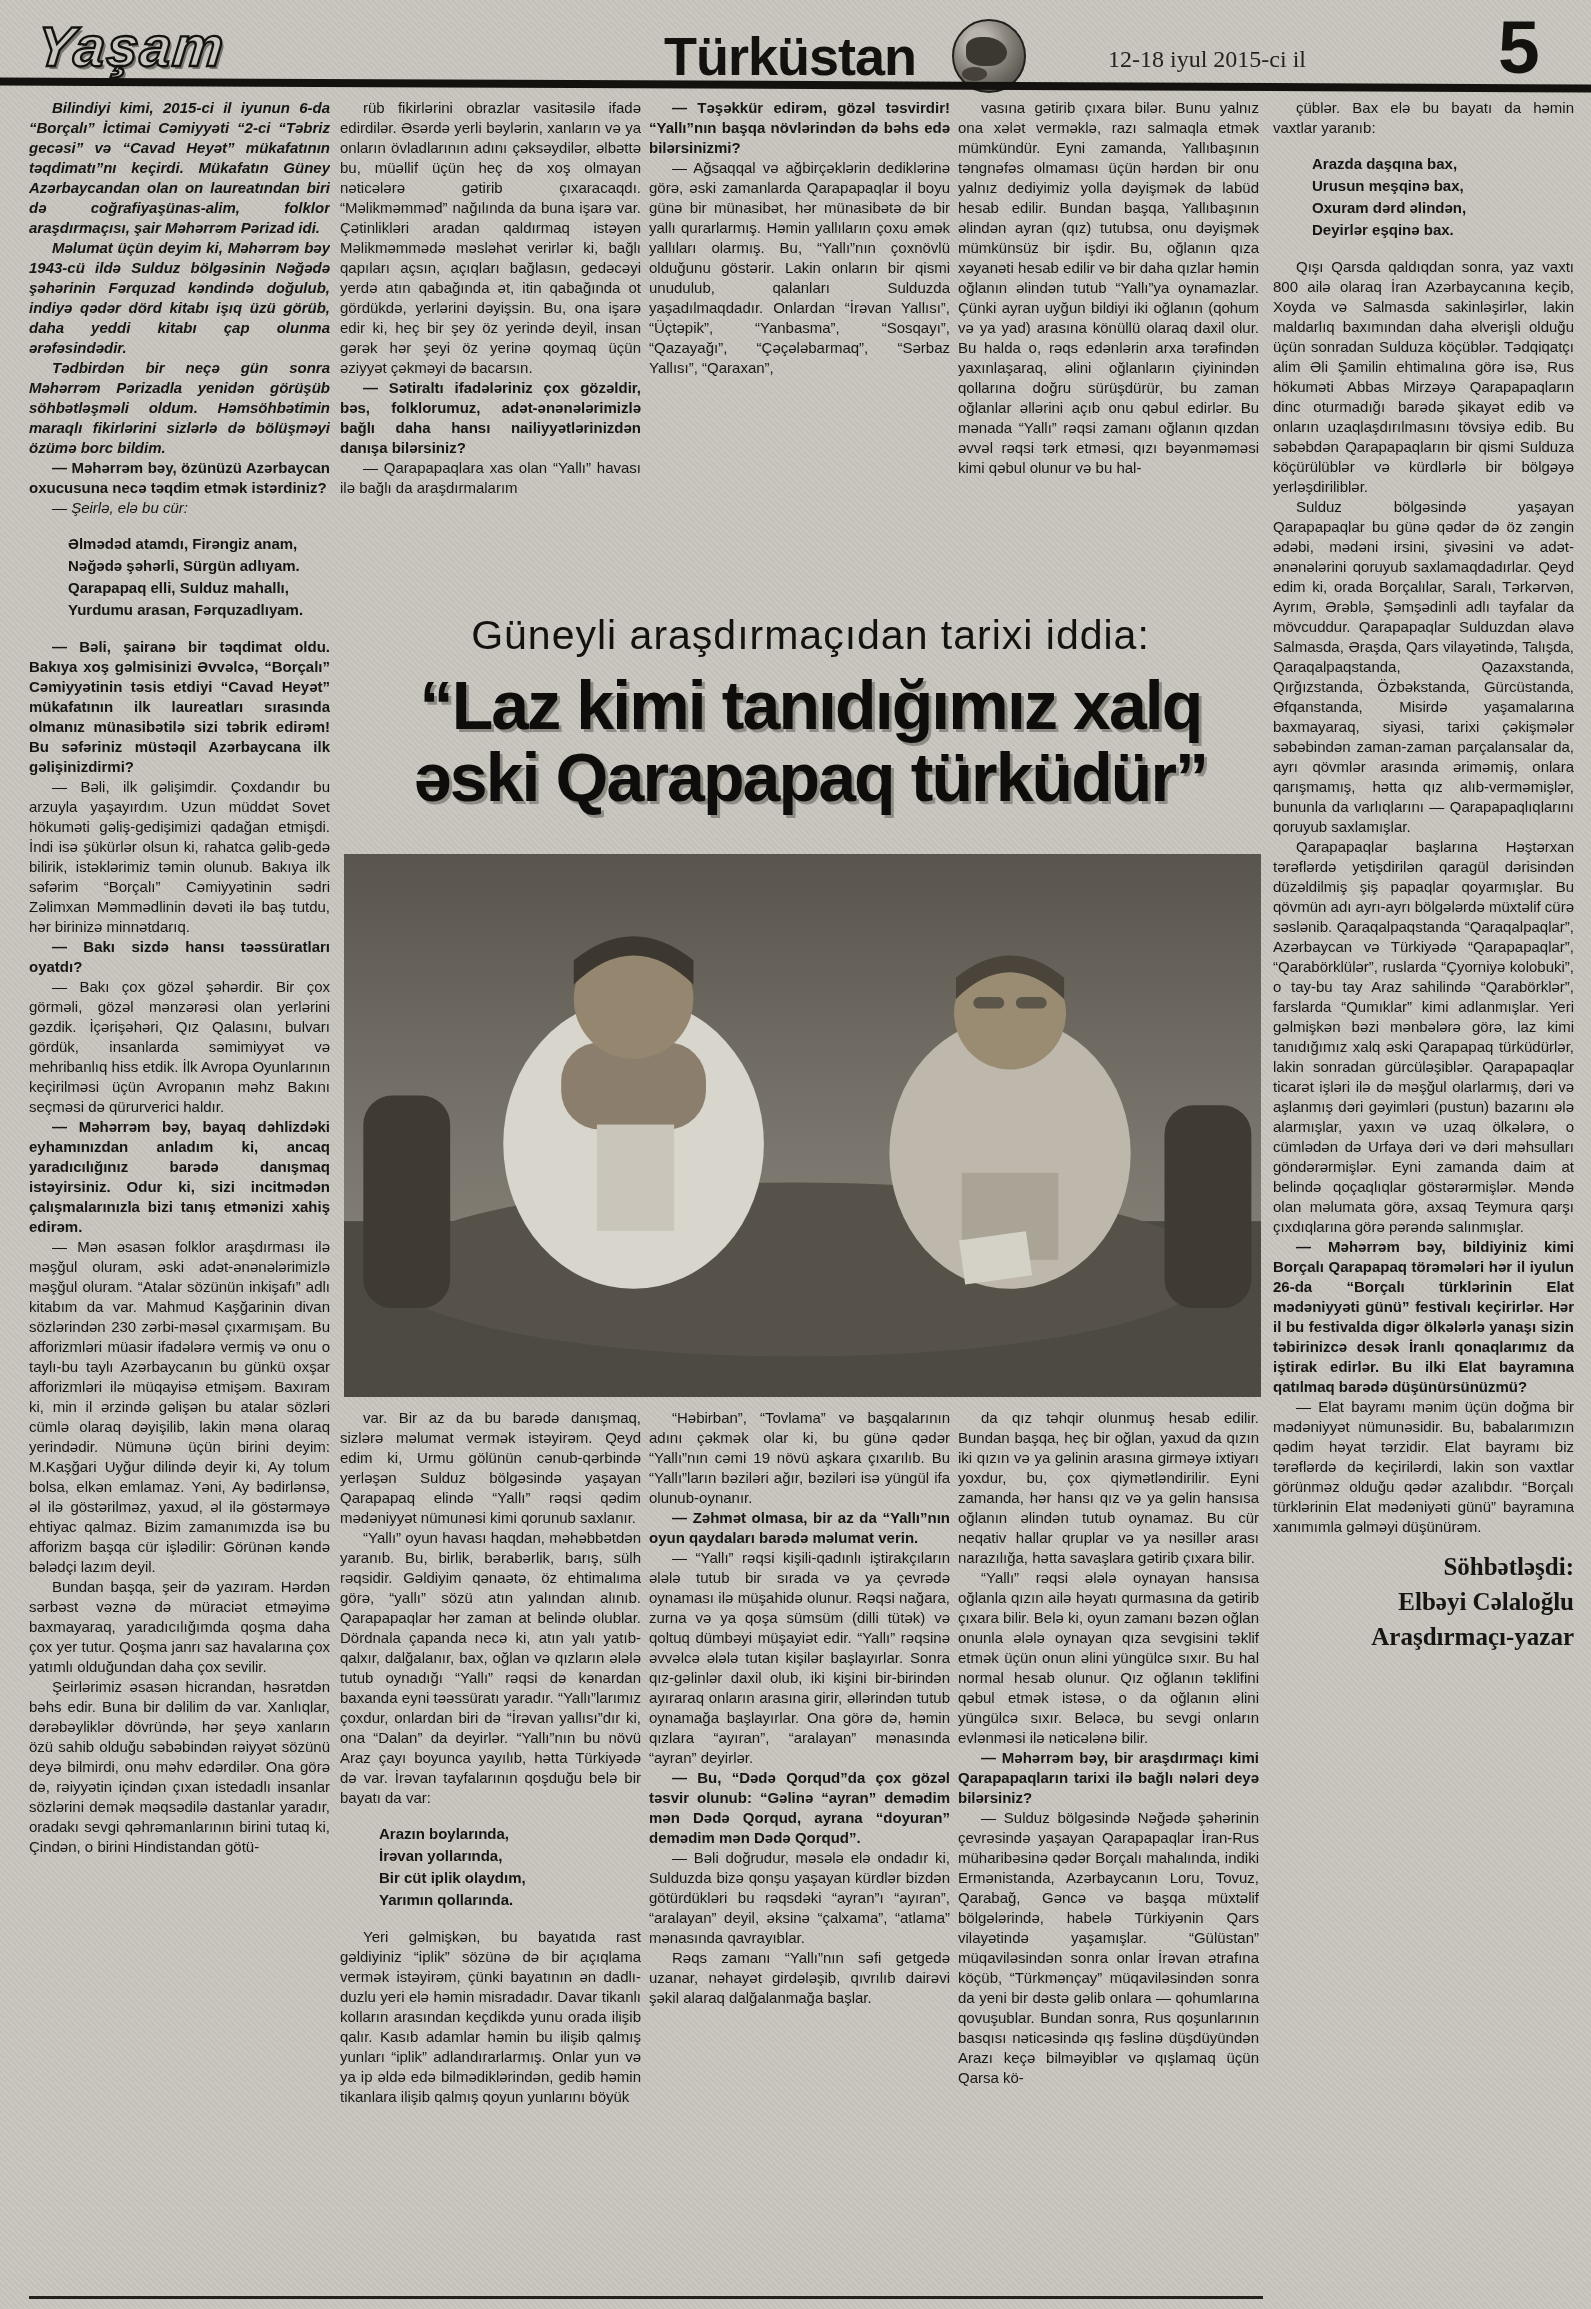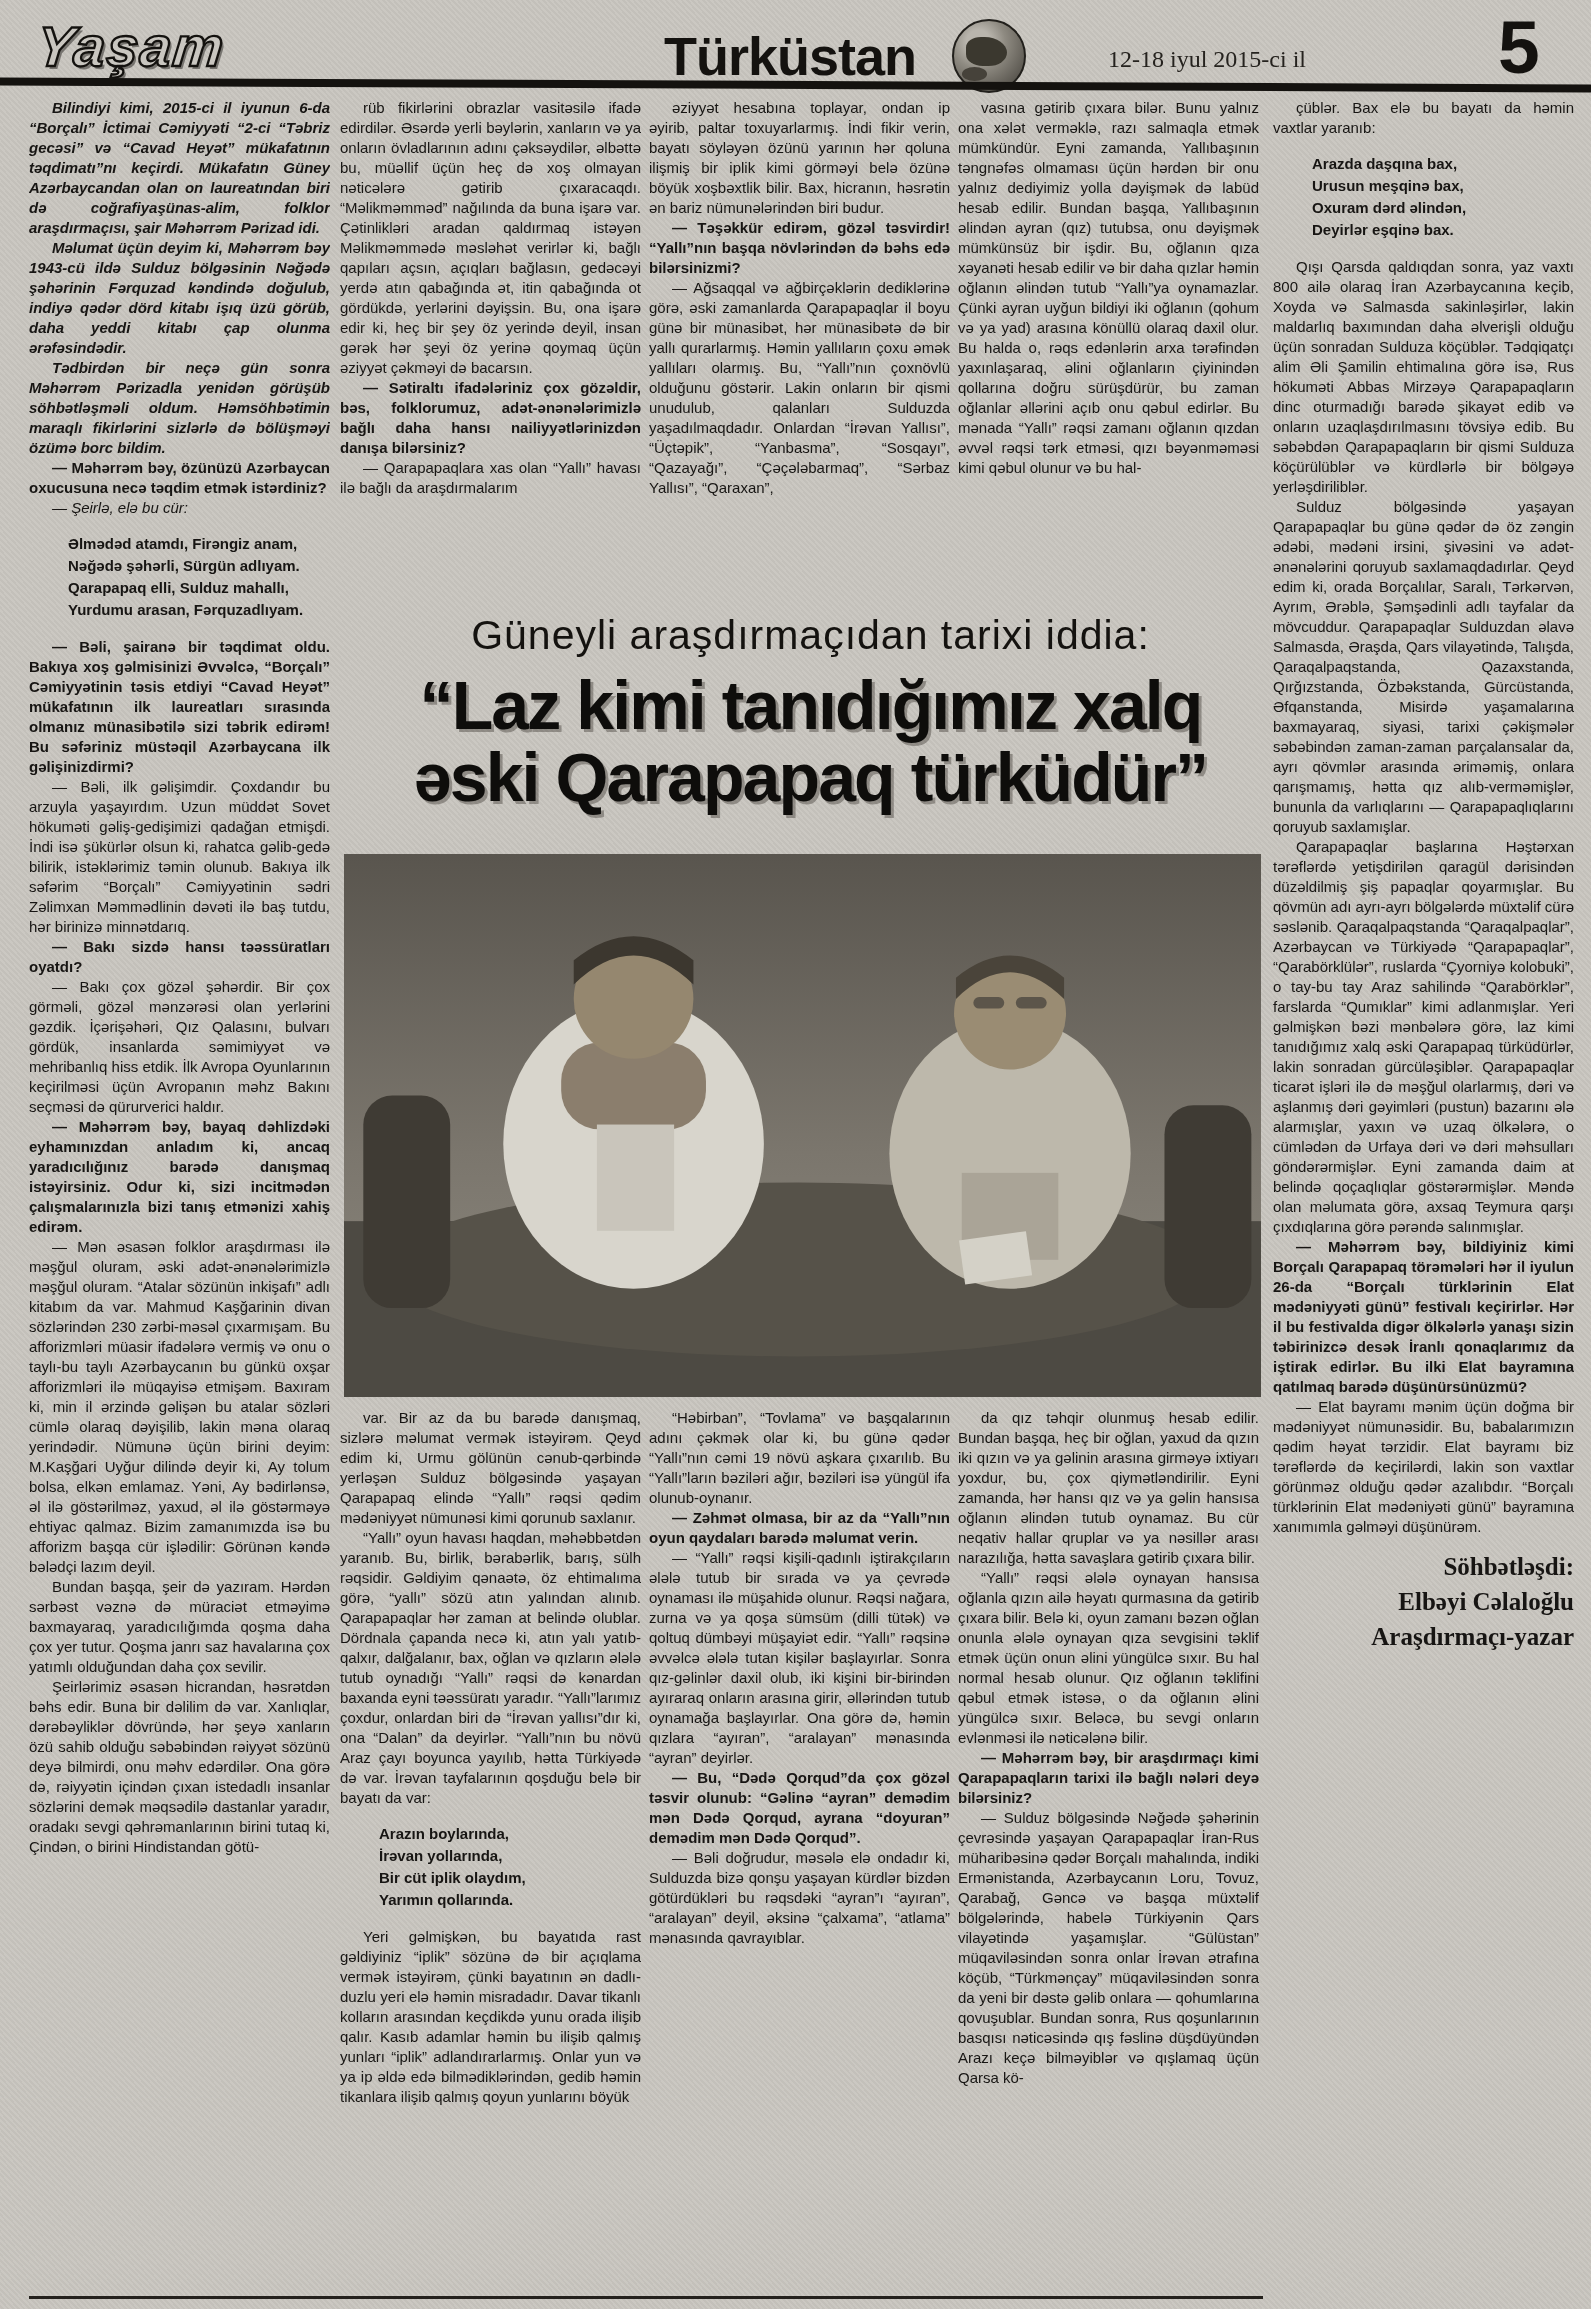--- a/index.html
+++ b/index.html
@@ -76,21 +76,20 @@
       <p class="para p-n">— Mən əsasən folklor araşdırması ilə məşğul oluram, əski adət-ənənələrimizlə məşğul oluram. “Atalar sözünün inkişafı” adlı kitabım da var. Mahmud Kaşğarinin divan sözlərindən 230 zərbi-məsəl çıxarmışam. Bu afforizmləri müasir ifadələrə vermiş və onu o taylı-bu taylı Azərbaycanın bu günkü oxşar afforizmləri ilə müqayisə etmişəm. Baxıram ki, min il ərzində gəlişən bu atalar sözləri cümlə olaraq dəyişilib, lakin məna olaraq yerindədir. Nümunə üçün birini deyim: M.Kaşğari Uyğur dilində deyir ki, Ay tolum bolsa, elkən emlamaz. Yəni, Ay bədirlənsə, əl ilə göstərilməz, yaxud, əl ilə göstərməyə ehtiyac qalmaz. Bizim zamanımızda isə bu afforizm başqa cür işlədilir: Görünən kəndə bələdçi lazım deyil.</p>
       <p class="para p-n">Bundan başqa, şeir də yazıram. Hərdən sərbəst vəznə də müraciət etməyimə baxmayaraq, yaradıcılığımda qoşma daha çox yer tutur. Qoşma janrı saz havalarına çox yatımlı olduğundan daha çox sevilir.</p>
       <p class="para p-n">Şeirlərimiz əsasən hicrandan, həsrətdən bəhs edir. Buna bir dəlilim də var. Xanlıqlar, dərəbəyliklər dövründə, hər şeyə xanların özü sahib olduğu səbəbindən rəiyyət sözünü deyə bilmirdi, onu məhv edərdilər. Ona görə də, rəiyyətin içindən çıxan istedadlı insanlar sözlərini demək məqsədilə dastanlar yaradır, oradakı sevgi qəhrəmanlarının birini tutaq ki, Çindən, o birini Hindistandan götü-</p>
     </div>
   <div class="col" id="col2top">
       <p class="para p-n">rüb fikirlərini obrazlar vasitəsilə ifadə edirdilər. Əsərdə yerli bəylərin, xanların və ya onların övladlarının adını çəksəydilər, əlbəttə bu, müəllif üçün heç də xoş olmayan nəticələrə gətirib çıxaracaqdı. “Məlikməmməd” nağılında da buna işarə var. Çətinlikləri aradan qaldırmaq istəyən Məlikməmmədə məsləhət verirlər ki, bağlı qapıları açsın, açıqları bağlasın, gedəcəyi yerdə atın qabağında ət, itin qabağında ot gördükdə, yerlərini dəyişsin. Bu, ona işarə edir ki, heç bir şey öz yerində deyil, insan gərək hər şeyi öz yerinə qoymaq üçün əziyyət çəkməyi də bacarsın.</p>
       <p class="para p-q">— Sətiraltı ifadələriniz çox gözəldir, bəs, folklorumuz, adət-ənənələrimizlə bağlı daha hansı nailiyyətlərinizdən danışa bilərsiniz?</p>
       <p class="para p-n">— Qarapapaqlara xas olan “Yallı” havası ilə bağlı da araşdırmalarım</p>
     </div>
   <div class="col" id="col3top">
-      <p class="para p-n">əziyyət hesabına toplayar, ondan ip əyirib, paltar toxuyarlarmış. İndi fikir verin, bayatı söyləyən özünü yarının hər qoluna ilişmiş bir iplik kimi görməyi belə özünə böyük xoşbəxtlik bilir. Bax, hicranın, həsrətin ən bariz nümunələrindən biri budur.</p>
       <p class="para p-q">— Təşəkkür edirəm, gözəl təsvirdir! “Yallı”nın başqa növlərindən də bəhs edə bilərsinizmi?</p>
       <p class="para p-n">— Ağsaqqal və ağbirçəklərin dediklərinə görə, əski zamanlarda Qarapapaqlar il boyu günə bir münasibət, hər münasibətə də bir yallı qurarlarmış. Həmin yallıların çoxu əmək yallıları olarmış. Bu, “Yallı”nın çoxnövlü olduğunu göstərir. Lakin onların bir qismi unudulub, qalanları Sulduzda yaşadılmaqdadır. Onlardan “İrəvan Yallısı”, “Üçtəpik”, “Yanbasma”, “Sosqayı”, “Qazayağı”, “Çəçələbarmaq”, “Sərbaz Yallısı”, “Qaraxan”,</p>
     </div>
   <div class="col" id="col4top">
       <p class="para p-n">vasına gətirib çıxara bilər. Bunu yalnız ona xələt verməklə, razı salmaqla etmək mümkündür. Eyni zamanda, Yallıbaşının təngnəfəs olmaması üçün hərdən bir onu yalnız dediyimiz yolla dəyişmək də labüd hesab edilir. Bundan başqa, Yallıbaşının əlindən ayran (qız) tutubsa, onu dəyişmək mümkünsüz bir işdir. Bu, oğlanın qıza xəyanəti hesab edilir və bir daha qızlar həmin oğlanın əlindən tutub “Yallı”ya oynamazlar. Çünki ayran uyğun bildiyi iki oğlanın (qohum və ya yad) arasına könüllü olaraq daxil olur. Bu halda o, rəqs edənlərin arxa tərəfindən yaxınlaşaraq, əlini oğlanların çiyinindən qollarına doğru sürüşdürür, bu zaman oğlanlar əllərini açıb onu qəbul edirlər. Bu mənada “Yallı” rəqsi zamanı oğlanın qızdan əvvəl rəqsi tərk etməsi, qızı bəyənməməsi kimi qəbul olunur və bu hal-</p>
     </div>
   <div class="col" id="col5">
       <p class="para p-n">çüblər. Bax elə bu bayatı da həmin vaxtlar yaranıb:</p>
       <p class="para p-v">Arazda daşqına bax,<br>Urusun meşqinə bax,<br>Oxuram dərd əlindən,<br>Deyirlər eşqinə bax.</p>
       <p class="para p-n">Qışı Qarsda qaldıqdan sonra, yaz vaxtı 800 ailə olaraq İran Azərbaycanına keçib, Xoyda və Salmasda sakinləşirlər, lakin maldarlıq baxımından daha əlverişli olduğu üçün sonradan Sulduza köçüblər. Tədqiqatçı alim Əli Şamilin ehtimalına görə isə, Rus hökuməti Abbas Mirzəyə Qarapapaqların dinc oturmadığı barədə şikayət edib və onların uzaqlaşdırılmasını tövsiyə edib. Bu səbəbdən Qarapapaqların bir qismi Sulduza köçürülüblər və kürdlərlə bir bölgəyə yerləşdiriliblər.</p>
@@ -145,20 +144,21 @@
       <p class="para p-n">“Yallı” oyun havası haqdan, məhəbbətdən yaranıb. Bu, birlik, bərabərlik, barış, sülh rəqsidir. Gəldiyim qənaətə, öz ehtimalıma görə, “yallı” sözü atın yalından alınıb. Qarapapaqlar hər zaman at belində olublar. Dördnala çapanda necə ki, atın yalı yatıb-qalxır, dalğalanır, bax, oğlan və qızların ələlə tutub oynadığı “Yallı” rəqsi də kənardan baxanda eyni təəssüratı yaradır. “Yallı”larımız çoxdur, onlardan biri də “İrəvan yallısı”dır ki, ona “Dalan” da deyirlər. “Yallı”nın bu növü Araz çayı boyunca yayılıb, hətta Türkiyədə də var. İrəvan tayfalarının qoşduğu belə bir bayatı da var:</p>
       <p class="para p-v">Arazın boylarında,<br>İrəvan yollarında,<br>Bir cüt iplik olaydım,<br>Yarımın qollarında.</p>
       <p class="para p-n">Yeri gəlmişkən, bu bayatıda rast gəldiyiniz “iplik” sözünə də bir açıqlama vermək istəyirəm, çünki bayatının ən dadlı-duzlu yeri elə həmin misradadır. Davar tikanlı kolların arasından keçdikdə yunu orada ilişib qalır. Kasıb adamlar həmin bu ilişib qalmış yunları “iplik” adlandırarlarmış. Onlar yun və ya ip əldə edə bilmədiklərindən, gedib həmin tikanlara ilişib qalmış qoyun yunlarını böyük</p>
     </div>
   <div class="col" id="col3bot">
       <p class="para p-n">“Həbirban”, “Tovlama” və başqalarının adını çəkmək olar ki, bu günə qədər “Yallı”nın cəmi 19 növü aşkara çıxarılıb. Bu “Yallı”ların bəziləri ağır, bəziləri isə yüngül ifa olunub-oynanır.</p>
       <p class="para p-q">— Zəhmət olmasa, bir az da “Yallı”nın oyun qaydaları barədə məlumat verin.</p>
       <p class="para p-n">— “Yallı” rəqsi kişili-qadınlı iştirakçıların ələlə tutub bir sırada və ya çevrədə oynaması ilə müşahidə olunur. Rəqsi nağara, zurna və ya qoşa sümsüm (dilli tütək) və qoltuq dümbəyi müşayiət edir. “Yallı” rəqsinə əvvəlcə ələlə tutan kişilər başlayırlar. Sonra qız-gəlinlər daxil olub, iki kişini bir-birindən ayıraraq onların arasına girir, əllərindən tutub oynamağa başlayırlar. Ona görə də, həmin qızlara “ayıran”, “aralayan” mənasında “ayran” deyirlər.</p>
       <p class="para p-q">— Bu, “Dədə Qorqud”da çox gözəl təsvir olunub: “Gəlinə “ayran” demədim mən Dədə Qorqud, ayrana “doyuran” demədim mən Dədə Qorqud”.</p>
       <p class="para p-n">— Bəli doğrudur, məsələ elə ondadır ki, Sulduzda bizə qonşu yaşayan kürdlər bizdən götürdükləri bu rəqsdəki “ayran”ı “ayıran”, “aralayan” deyil, əksinə “çalxama”, “atlama” mənasında qavrayıblar.</p>
+      <p class="para p-n">Rəqs zamanı “Yallı”nın səfi getgedə uzanar, nəhayət girdələşib, qıvrılıb dairəvi şəkil alaraq dalğalanmağa başlar.</p>
     </div>
   <div class="col" id="col4bot">
       <p class="para p-n">da qız təhqir olunmuş hesab edilir. Bundan başqa, heç bir oğlan, yaxud da qızın iki qızın və ya gəlinin arasına girməyə ixtiyarı yoxdur, bu, çox qiymətləndirilir. Eyni zamanda, hər hansı qız və ya gəlin hansısa oğlanın əlindən tutub oynamaz. Bu cür neqativ hallar qruplar və ya nəsillər arası narazılığa, hətta savaşlara gətirib çıxara bilir.</p>
       <p class="para p-n">“Yallı” rəqsi ələlə oynayan hansısa oğlanla qızın ailə həyatı qurmasına da gətirib çıxara bilir. Belə ki, oyun zamanı bəzən oğlan onunla ələlə oynayan qıza sevgisini təklif etmək üçün onun əlini yüngülcə sıxır. Bu hal normal hesab olunur. Qız oğlanın təklifini qəbul etmək istəsə, o da oğlanın əlini yüngülcə sıxır. Beləcə, bu sevgi onların evlənməsi ilə nəticələnə bilir.</p>
       <p class="para p-q">— Məhərrəm bəy, bir araşdırmaçı kimi Qarapapaqların tarixi ilə bağlı nələri deyə bilərsiniz?</p>
       <p class="para p-n">— Sulduz bölgəsində Nəğədə şəhərinin çevrəsində yaşayan Qarapapaqlar İran-Rus müharibəsinə qədər Borçalı mahalında, indiki Ermənistanda, Azərbaycanın Loru, Tovuz, Qarabağ, Gəncə və başqa müxtəlif bölgələrində, habelə Türkiyənin Qars vilayətində yaşamışlar. “Gülüstan” müqaviləsindən sonra onlar İrəvan ətrafına köçüb, “Türkmənçay” müqaviləsindən sonra da yeni bir dəstə gəlib onlara — qohumlarına qovuşublar. Bundan sonra, Rus qoşunlarının basqısı nəticəsində qış fəslinə düşdüyündən Arazı keçə bilməyiblər və qışlamaq üçün Qarsa kö-</p>
     </div>
 
   <div class="bottom-rule"></div>
 </div>

